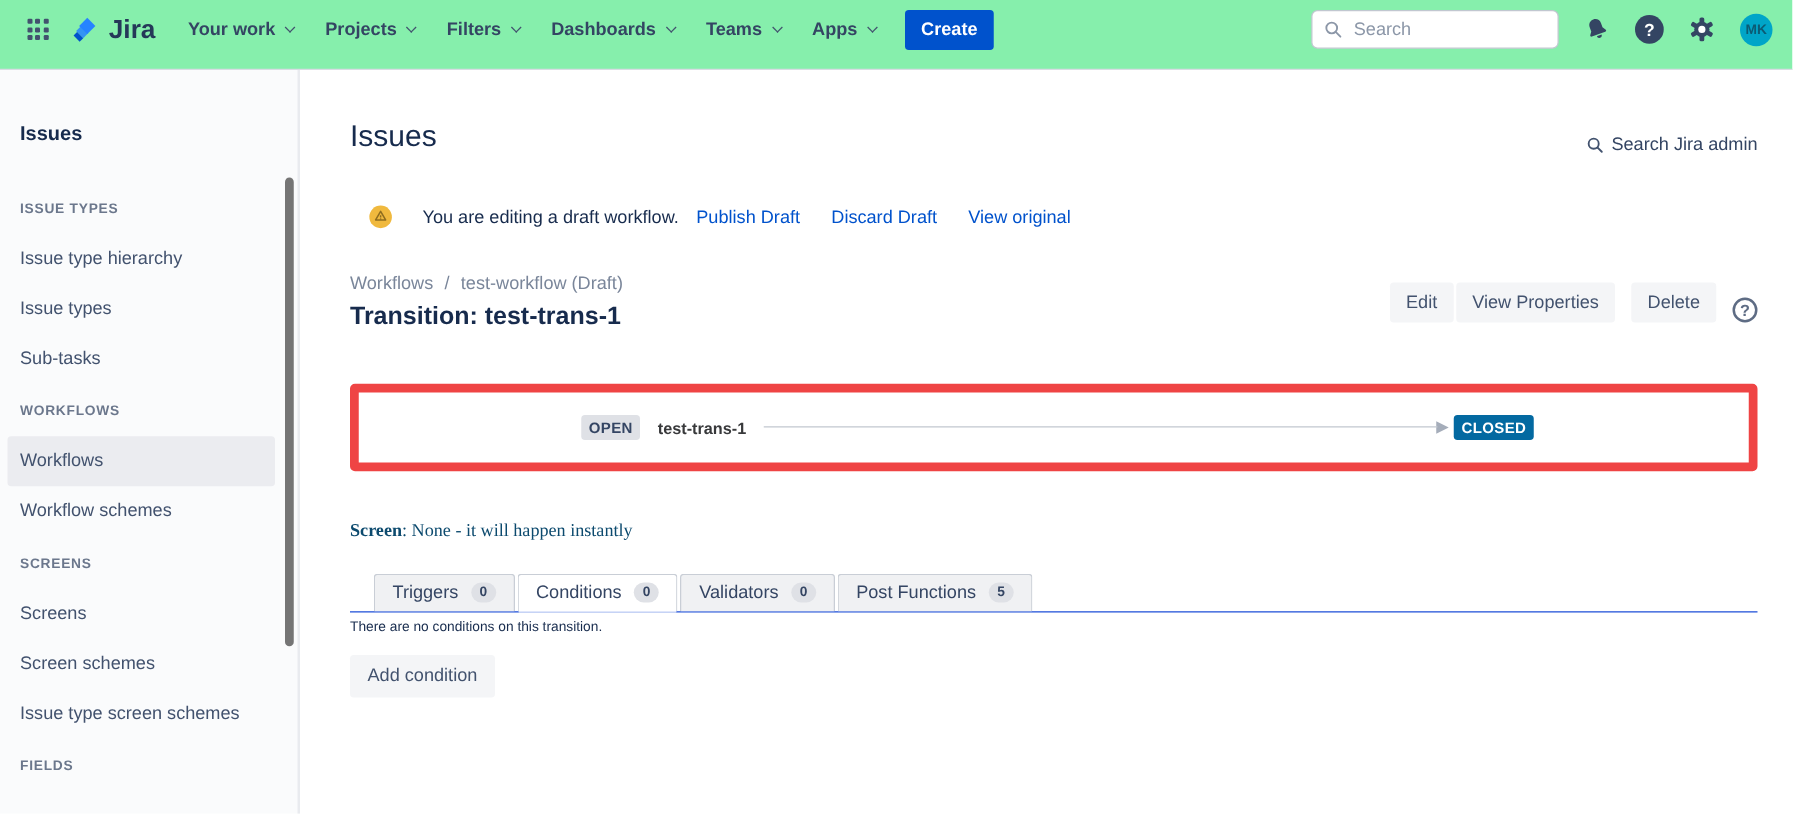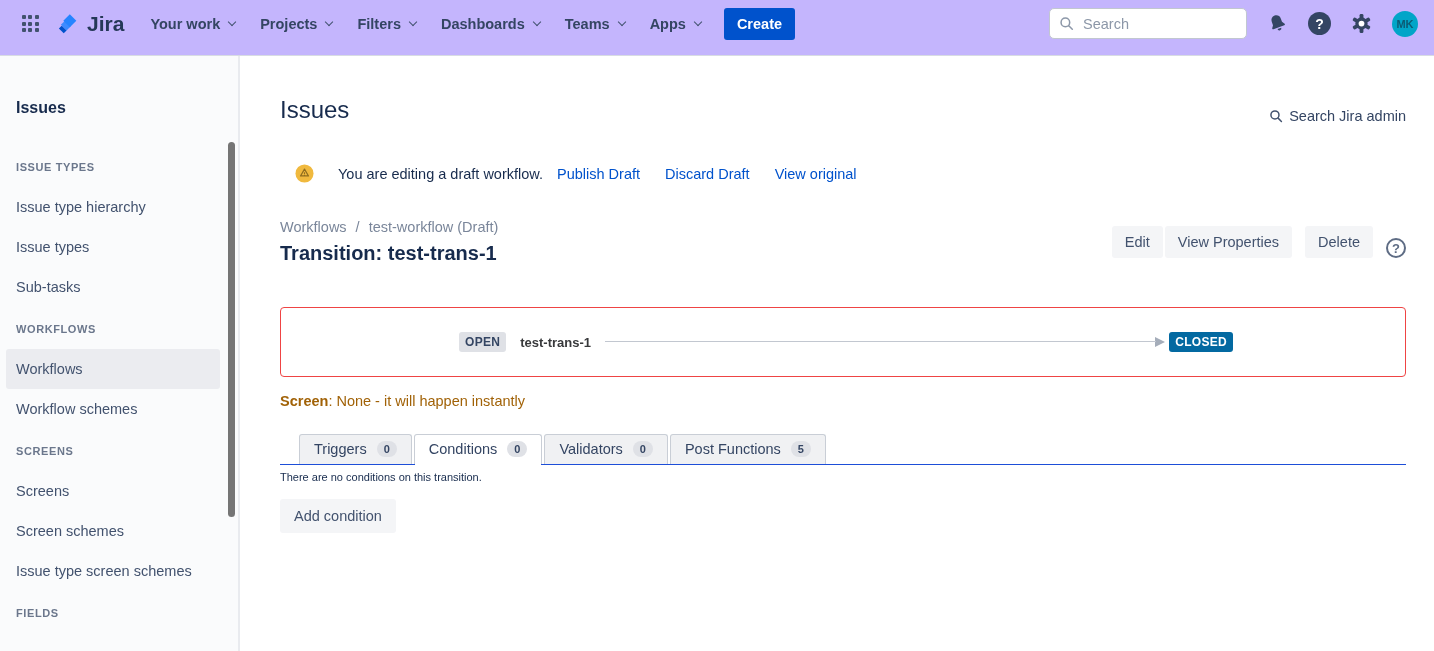--- a/index.html
+++ b/index.html
@@ -2,21 +2,21 @@
 <html><head>
 <meta charset="utf-8">
 <style>
   * { margin:0; padding:0; box-sizing:border-box; }
   html,body { width:1434px; height:651px; overflow:hidden; background:#fff;
               font-family:"Liberation Sans", sans-serif; color:#172B4D; }
   .app { display:flex; flex-direction:column; height:651px; }
 
   
   .topbar { height:56px; flex:0 0 56px; display:flex; align-items:center;
-            padding:0 16px 8px 14px; background:#c4b5fd; border-bottom:1px solid #d8dce3; }
+            padding:0 16px 8px 14px; background:#86efac; border-bottom:1px solid #d8dce3; }
   .appswitcher { width:32px; height:32px; display:flex; align-items:center; justify-content:center; cursor:pointer; }
   .grid-icon { display:grid; grid-template-columns:repeat(3,4px); grid-gap:2.5px; }
   .grid-icon i { width:4px; height:4px; background:#42526E; border-radius:1px; }
   .logo { display:flex; align-items:center; gap:5px; margin:0 16px 0 10px; cursor:pointer; }
   .logo-text { font-size:21px; font-weight:600; color:#253858; }
   .nav-menu { display:flex; align-items:center; gap:4px; }
   .nav-item { display:flex; align-items:center; gap:8px; padding:8px 10px; font-size:14.5px;
               font-weight:600; color:#344563; border-radius:3px; cursor:pointer; white-space:nowrap; }
   .chev { width:8px; height:8px; position:relative; top:-2px; }
   .chev::before { content:''; position:absolute; top:1px; left:1px; width:5px; height:5px;
@@ -66,32 +66,32 @@
   .breadcrumb { font-size:14.5px; color:#7A869A; display:flex; gap:9px; }
   .breadcrumb .crumb { cursor:pointer; }
   .transition-title { margin-top:7px; font-size:20px; font-weight:700; color:#172B4D; }
   .toolbar { display:flex; align-items:flex-end; gap:13px; }
   .btn-group { display:flex; gap:2px; }
   .btn { background:#f4f5f7; border:none; border-radius:3px; padding:8px 13px;
          font-size:14.5px; color:#42526E; font-family:inherit; cursor:pointer; white-space:nowrap; }
   .help-outline { width:20px; height:20px; border:2px solid #5e6c84; border-radius:50%; color:#5e6c84;
                   font-size:13px; font-weight:700; display:flex; align-items:center; justify-content:center; cursor:pointer; }
 
-  .diagram { margin-top:42px; border:1px solid #ef4444; border-radius:4px; height:70px;
+  .diagram { margin-top:42px; border:7px solid #ef4444; border-radius:4px; height:70px;
              display:flex; align-items:center; padding:0 172px 0 178px; background:#fff; }
   .status-badge { font-size:12px; font-weight:700; padding:3px 6px; border-radius:3px; letter-spacing:0.3px; white-space:nowrap; }
   .status-open { background:#dfe1e6; color:#344563; }
   .status-closed { background:#0369a1; color:#fff; }
   .t-line { flex:1; display:flex; align-items:center; justify-content:flex-start; position:relative; height:20px; }
   .t-line::before { content:''; position:absolute; left:0; right:0; top:9px; height:1px; background:#c2c7d0; }
   .t-label { position:relative; background:#fff; padding:0 14px; font-size:13px; font-weight:700; color:#38393b; }
   .t-arrow { width:0; height:0; border-left:10px solid #a5adba; border-top:5px solid transparent;
              border-bottom:5px solid transparent; margin:0 4px 0 -1px; }
 
-  .screen-line { margin-top:16px; font-size:14.5px; color:#a16207; }
+  .screen-line { margin-top:40px; font-size:14.5px; color:#0c4a6e;font-family:Liberation Serif, serif; }
   .screen-line b { font-weight:700; }
 
   .tabbar { margin-top:25px; display:flex; align-items:flex-end; padding-left:19px; border-bottom:1px solid #1d4ed8; }
   .tab { display:flex; align-items:center; gap:10px; padding:6px 14px 7px; font-size:14.5px; color:#344563;
          background:#f0f1f3; border:1px solid #c9ced6; border-bottom:none; border-radius:3px 3px 0 0;
          margin-right:2px; cursor:pointer; position:relative; white-space:nowrap; }
   .tab.active { background:#fff; }
   .tab.active::after { content:''; position:absolute; left:0; right:0; bottom:-1px; height:1px; background:#fff; }
   .tab-count { background:#dfe1e6; color:#344563; font-size:11px; font-weight:700; border-radius:9px; padding:2px 7px; }
 

